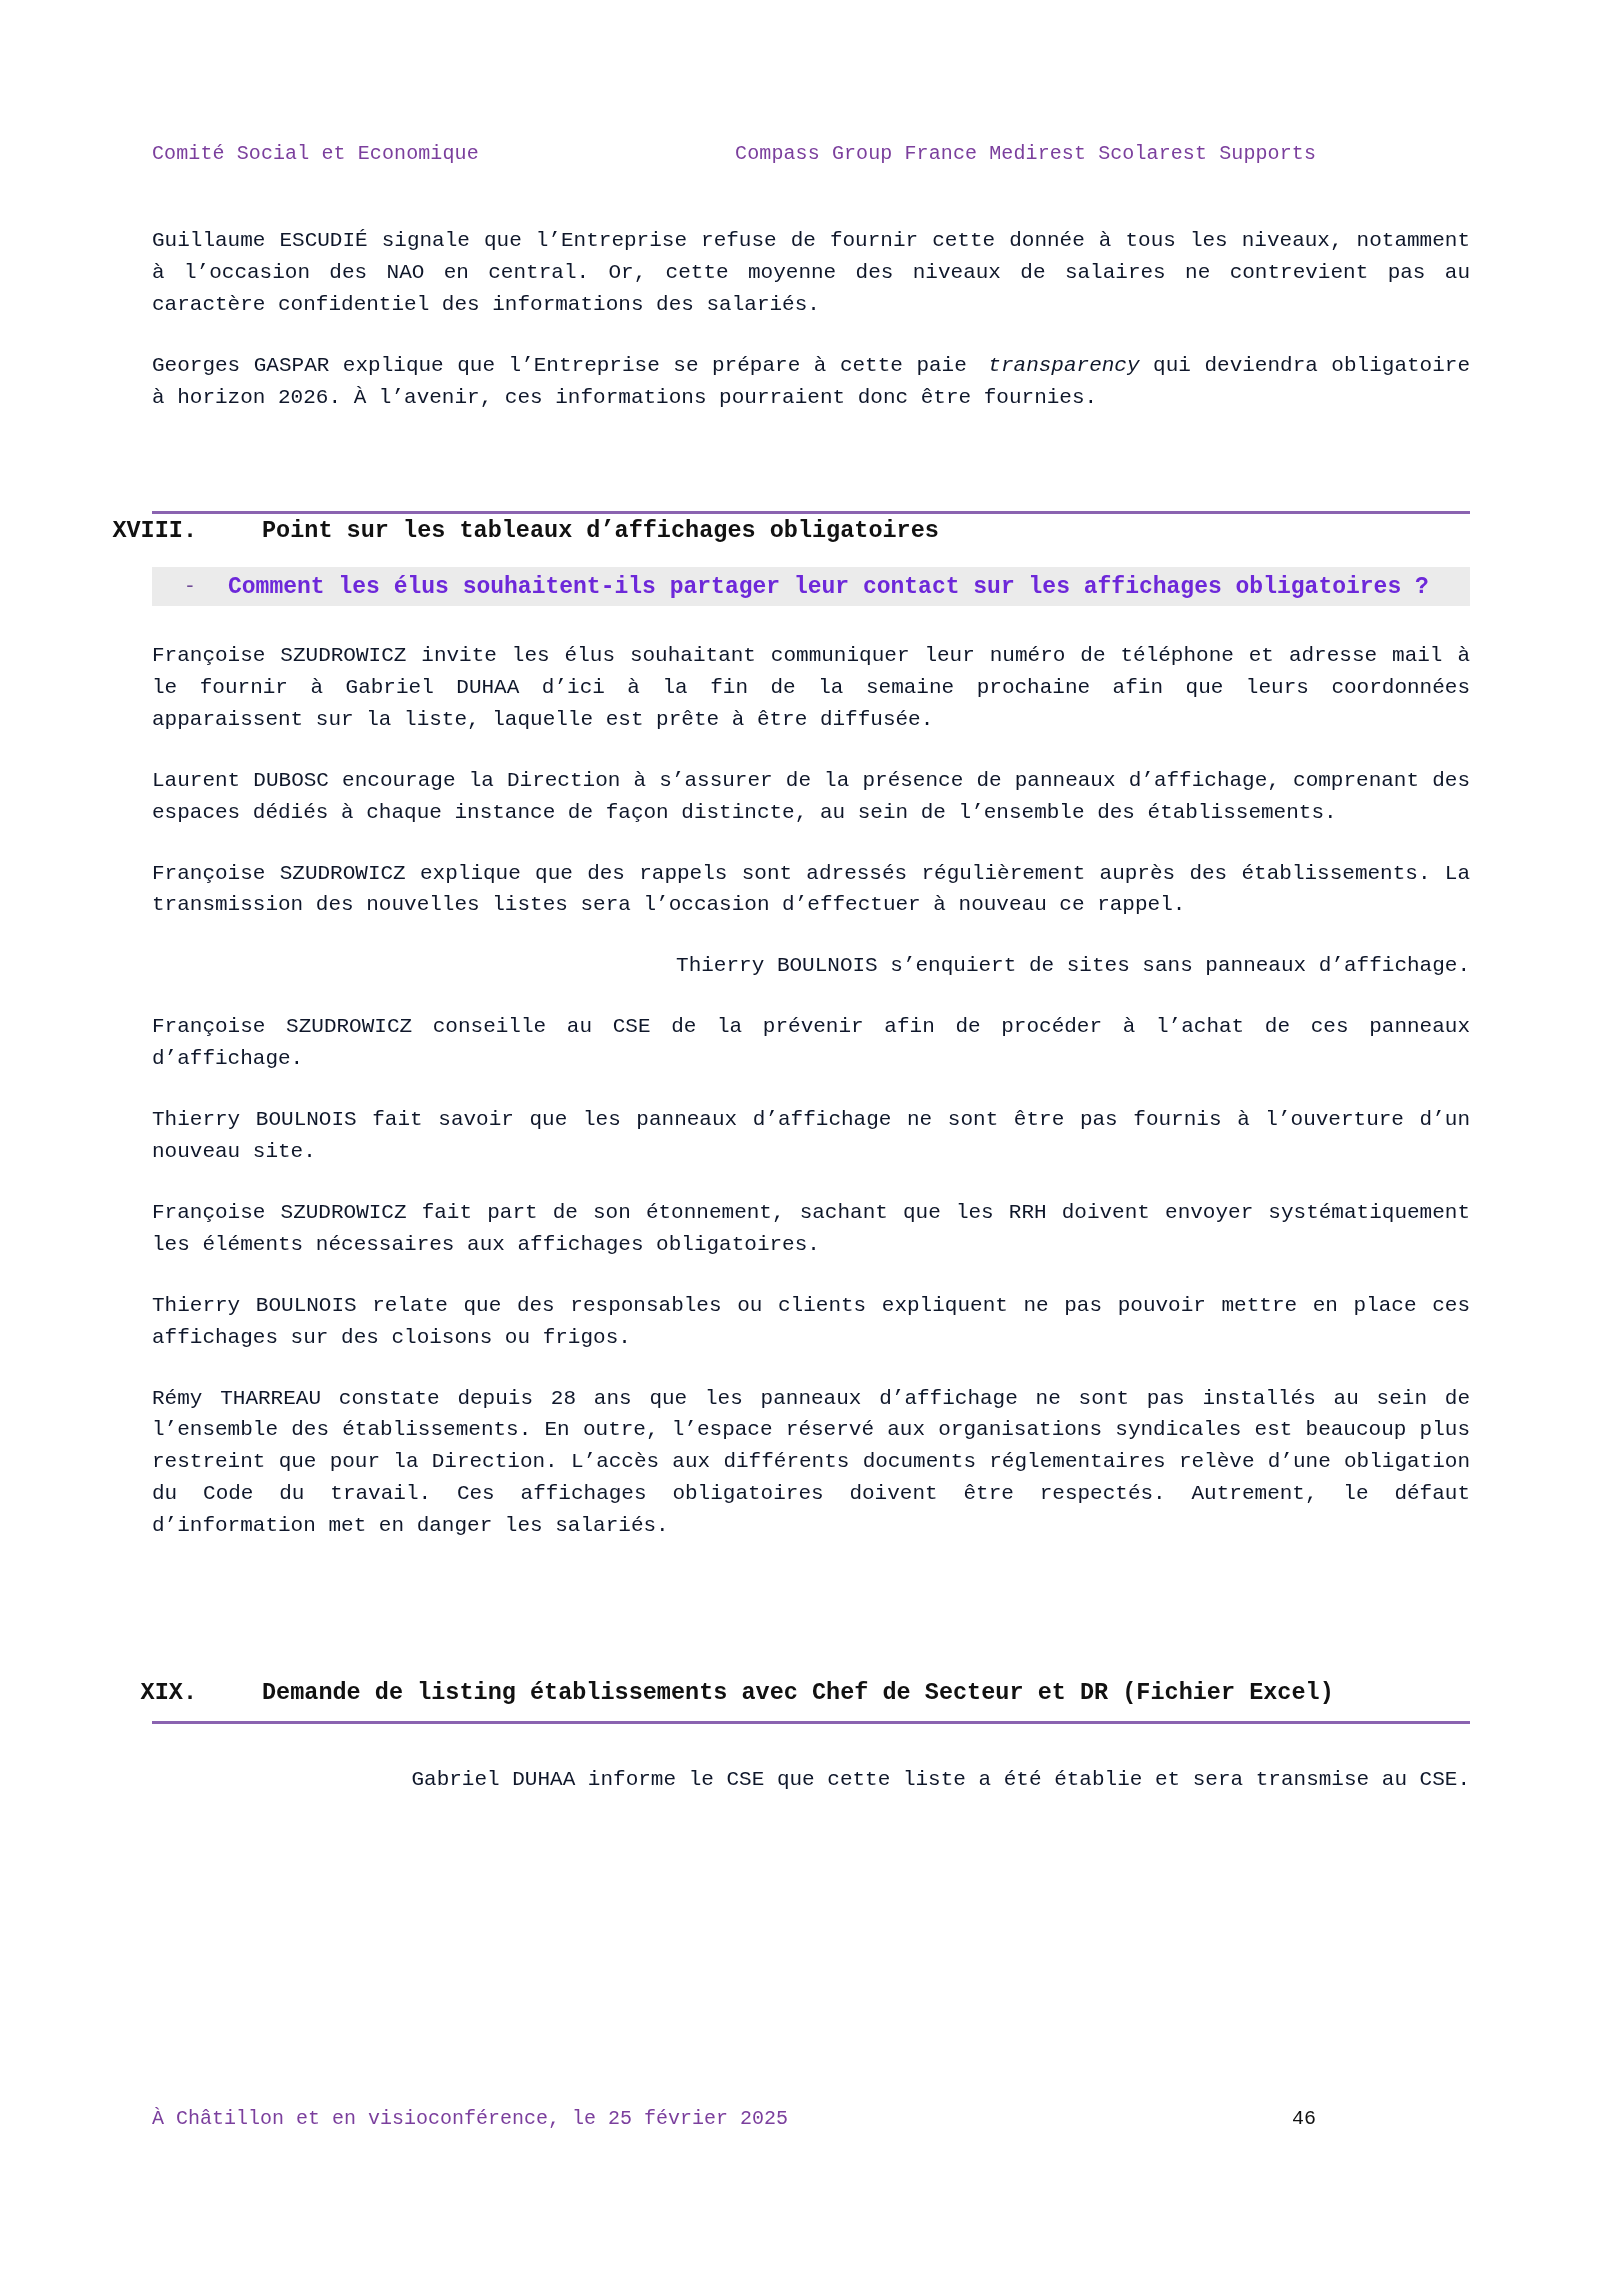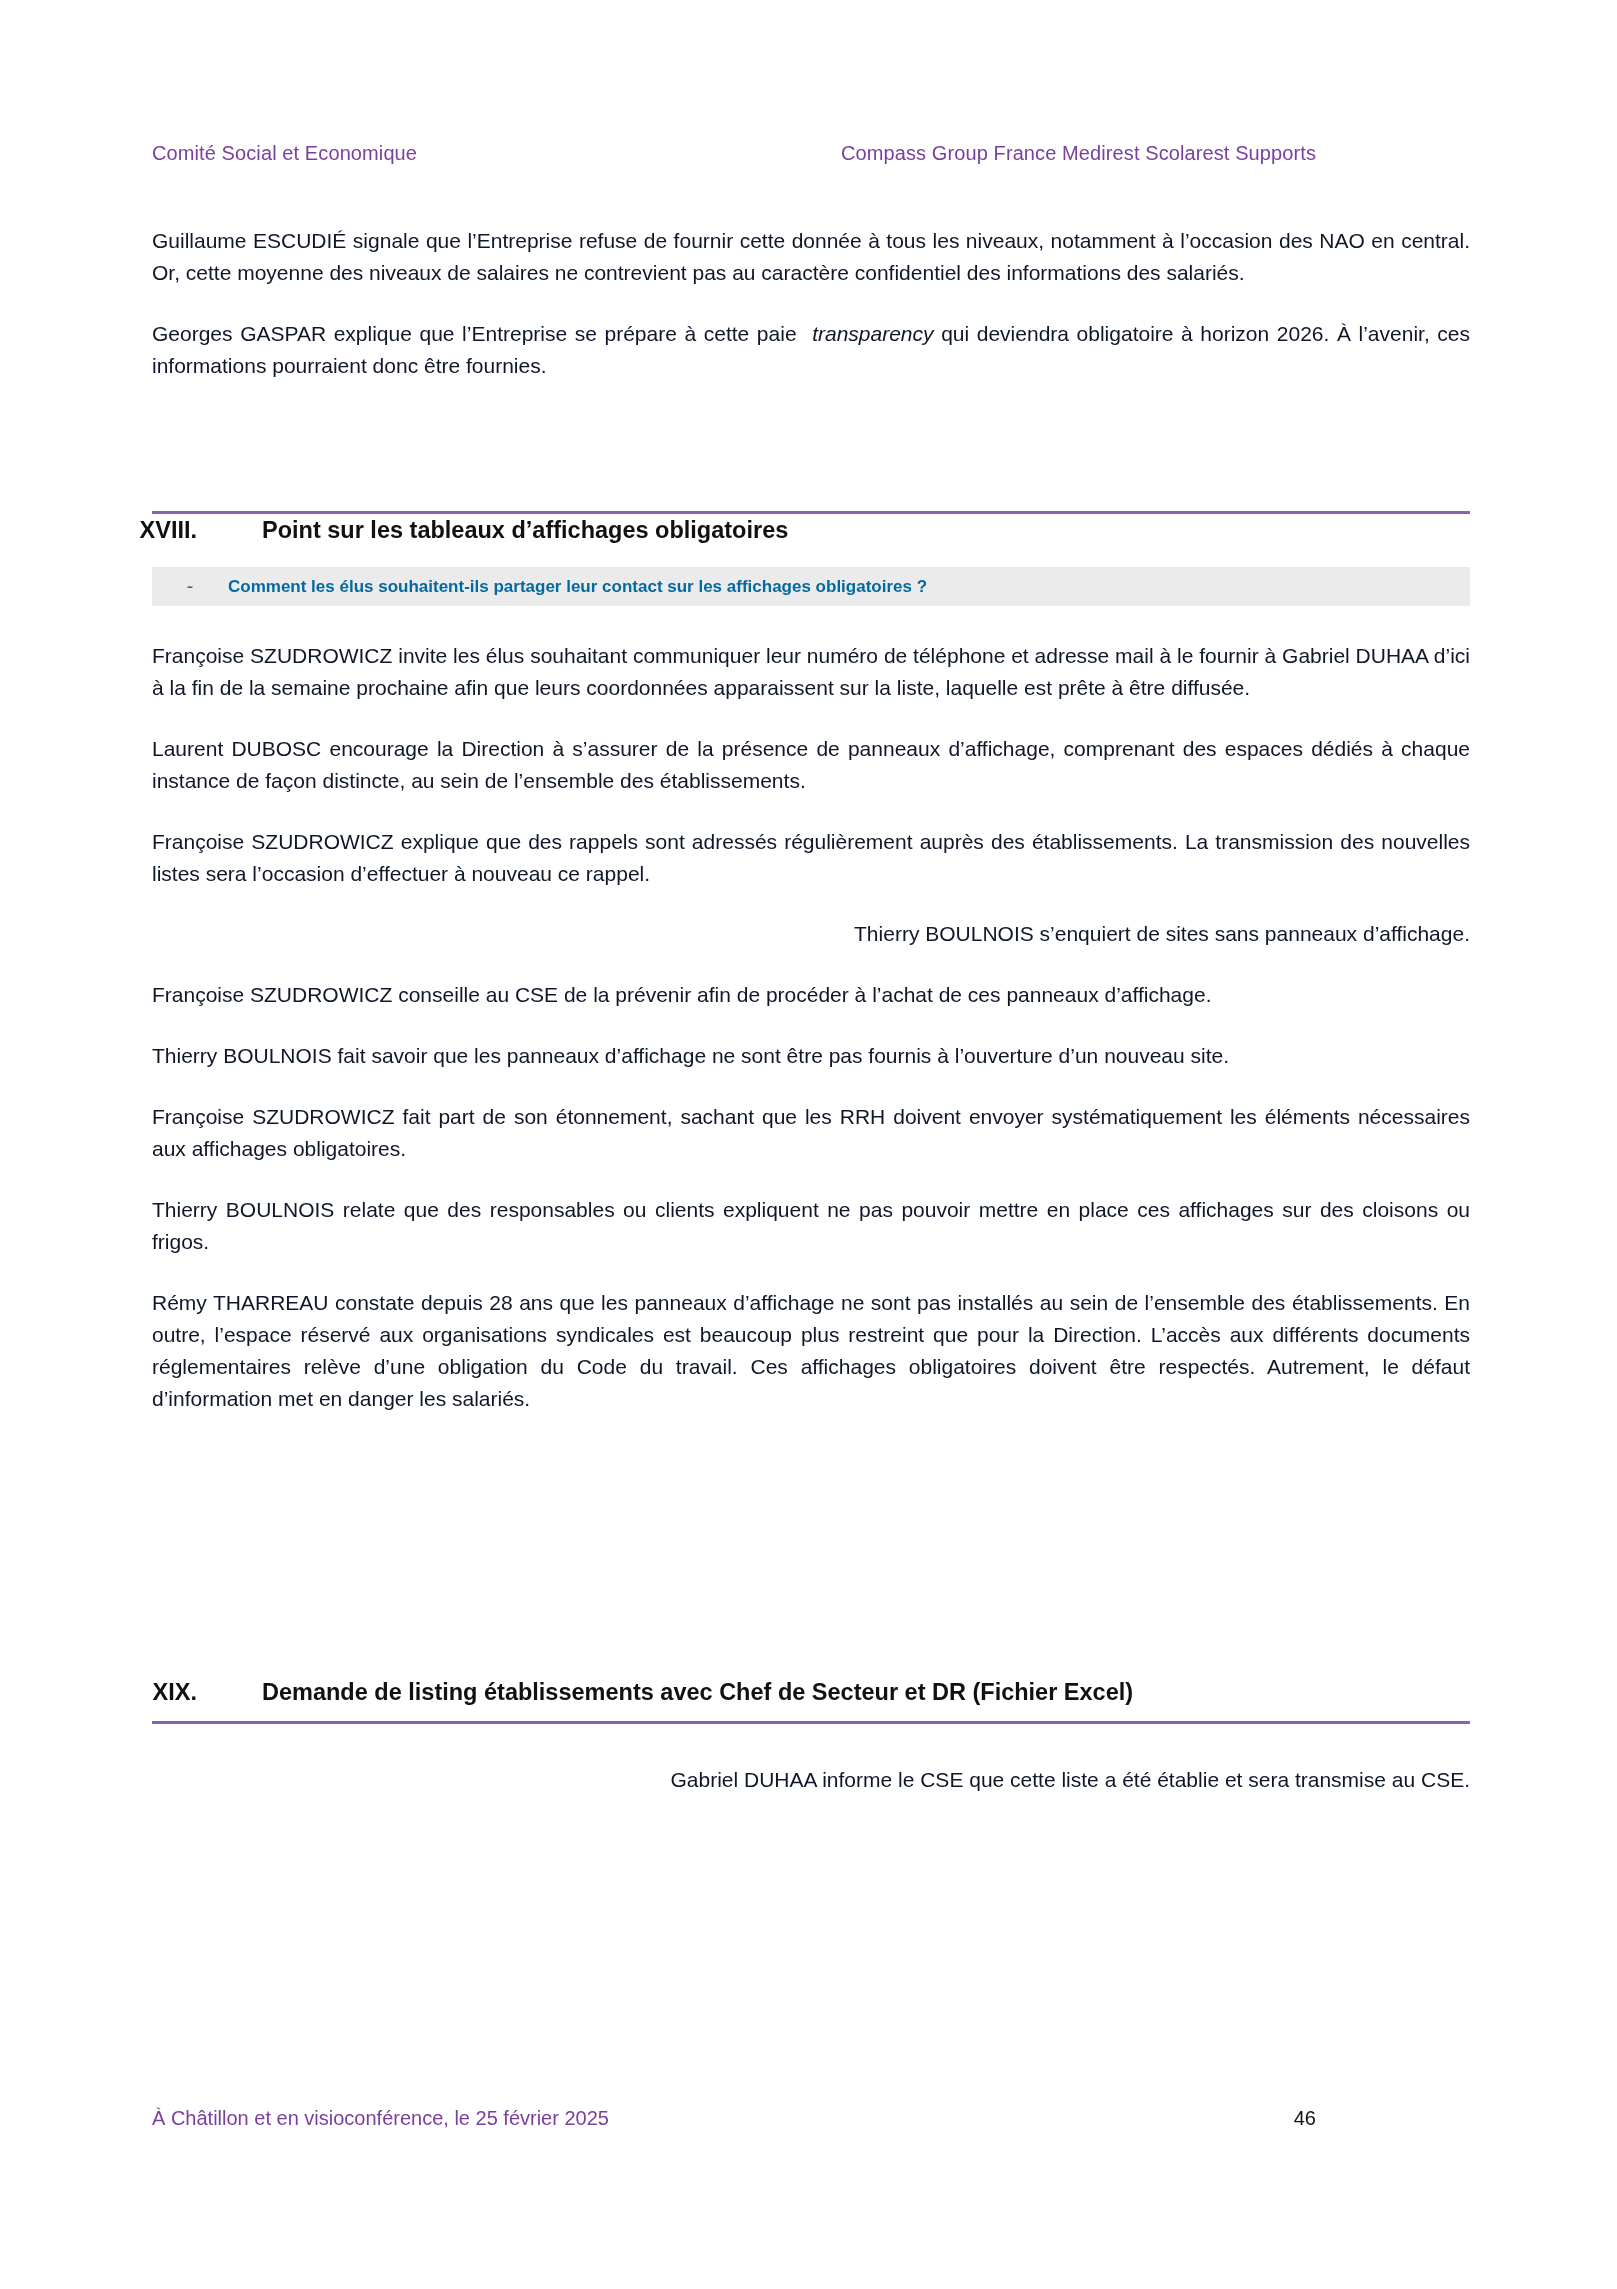--- a/index.html
+++ b/index.html
@@ -5,21 +5,21 @@
   html, body {
     margin: 0;
     padding: 0;
     background: #ffffff;
   }
   .page {
     position: relative;
     width: 1463px;
     height: 2290px;
     background: #ffffff;
-    font-family: Liberation Sans, sans-serif;
+    font-family: Liberation Mono, monospace;
     color: #1a1a1a;
     box-sizing: border-box;
   }
   
   .doc-header {
     position: absolute;
     left: 152px;
     right: 147px;
     top: 142px;
     display: flex;
@@ -92,23 +92,23 @@
     align-items: center;
   }
   .subq .dash {
     width: 76px;
     flex: 0 0 76px;
     text-align: center;
     color: #6f4a96;
     font-size: 19.6px;
   }
   .subq .q {
-    font-size: 17px;
+    font-size: 23px;
     font-weight: bold;
-    color: #0369a1;
+    color: #6d28d9;
   }
 
   
   .doc-footer {
     position: absolute;
     left: 152px;
     right: 147px;
     top: 2107px;
     display: flex;
     justify-content: space-between;

